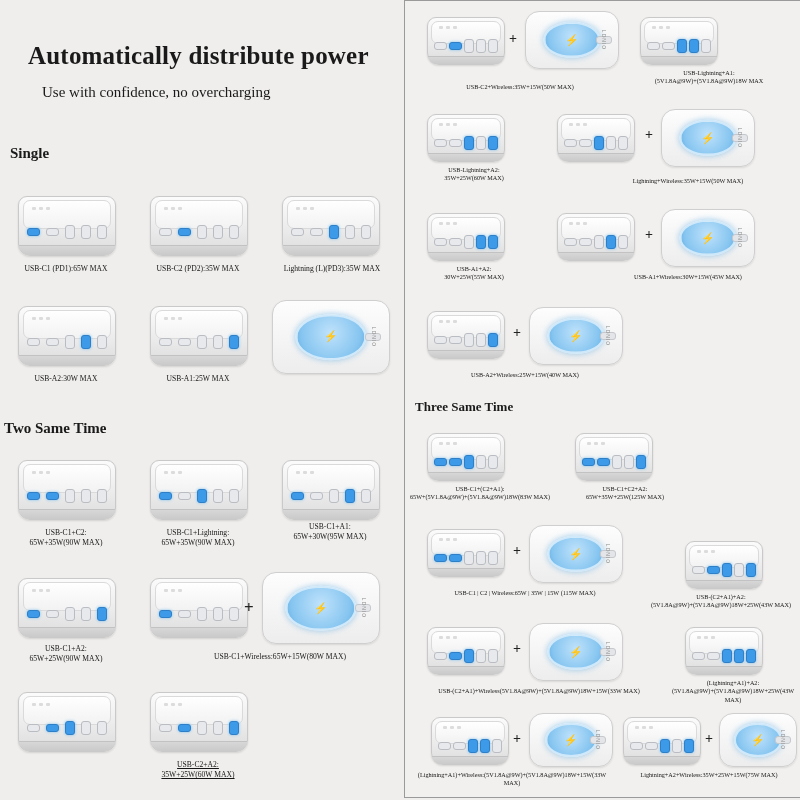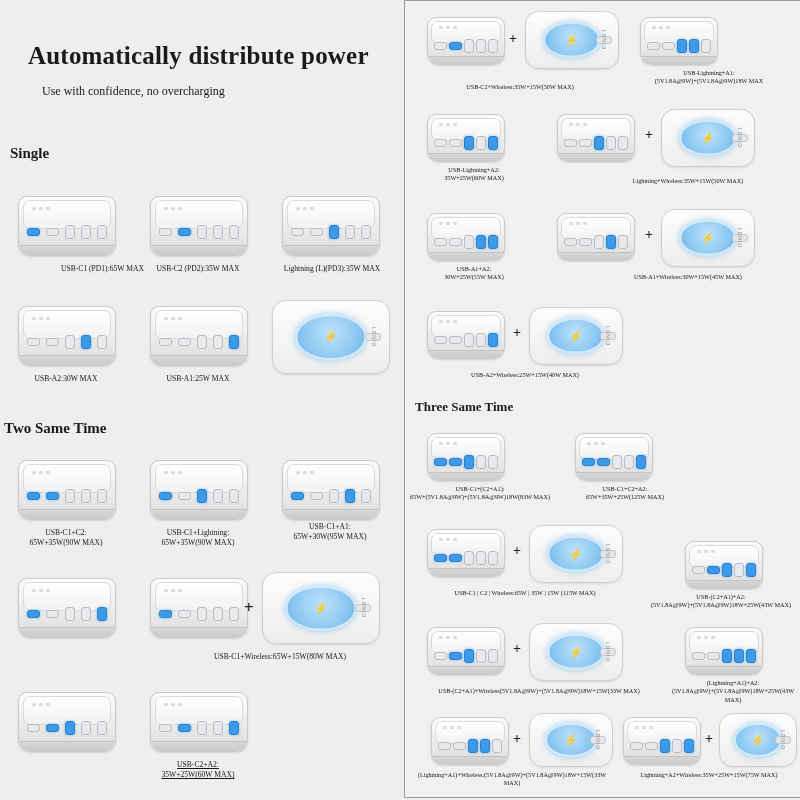--- a/index.html
+++ b/index.html
@@ -18,21 +18,21 @@
   .right{position:absolute;left:404px;top:0;width:396px;height:796px;
          border:1px solid #9a9a9a;background:#f1f0ee;}
 
   .title{
     position:absolute;left:28px;top:42px;
     font-family:"Liberation Serif", serif;
     font-weight:bold;font-size:25px;letter-spacing:.2px;
   }
   .subtitle{
     position:absolute;left:42px;top:84px;
-    font-size:12px;
+    font-size:15px;
   }
   .sec-head{
     position:absolute;font-weight:bold;font-size:15px;
     font-family:"Liberation Serif", serif;
   }
 
   
   .dev{position:absolute;}
   .dev .body{
     position:relative;width:100%;height:100%;
@@ -127,21 +127,21 @@
         <div class="ports">
             <span class="port c on"></span>
             <span class="port c"></span>
             <span class="port a"></span>
             <span class="port a"></span>
             <span class="port a"></span>
           </div>
         <div class="base"></div>
         </div>
     </div>
-    <div class="cap" style="left:12px;top:264px;width:132px;text-align:right;">USB-C1 (PD1):65W MAX</div>
+    <div class="cap" style="left:0px;top:264px;width:132px;">USB-C1 (PD1):65W MAX</div>
 
     <div class="dev" style="left:150px;top:196px;width:96px;height:58px;">
       <div class="body">
           <div class="top">
             <div class="leds">
               <span class="led"></span>
               <span class="led"></span>
               <span class="led"></span>
             </div>
           </div>
@@ -310,20 +310,22 @@
         <div class="ports">
             <span class="port c on"></span>
             <span class="port c"></span>
             <span class="port a"></span>
             <span class="port a"></span>
             <span class="port a on"></span>
           </div>
         <div class="base"></div>
         </div>
     </div>
+    <div class="cap" style="left:2px;top:644px;width:128px;white-space:pre-line;">USB-C1+A2:
+65W+25W(90W MAX)</div>
 
     <div class="dev" style="left:150px;top:578px;width:96px;height:58px;">
       <div class="body">
           <div class="top">
             <div class="leds">
               <span class="led"></span>
               <span class="led"></span>
               <span class="led"></span>
             </div>
           </div>

